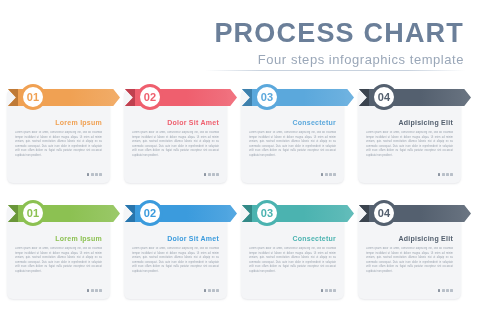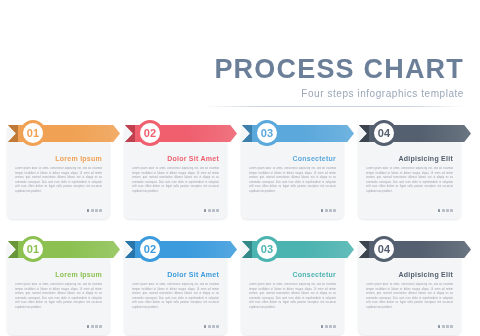--- a/index.html
+++ b/index.html
@@ -3,34 +3,34 @@
 <meta charset="utf-8">
 <style>
   html,body{margin:0;padding:0;}
   body{
     width:480px;height:336px;
     background:#ffffff;
     font-family:"Liberation Sans", sans-serif;
     overflow:hidden;
     position:relative;
   }
-  .stage{position:relative;width:480px;height:260px;margin-top:36px;}
+  .stage{position:relative;width:480px;height:260px;}
 
   
   .header{position:absolute;right:16px;top:18px;text-align:right;width:300px;}
   .title{
     font-size:27px;line-height:30px;
     letter-spacing:1.2px;
     color:#6b7f99;
     font-weight:bold;
     font-family:"Liberation Sans", sans-serif;
   }
   .subtitle{
     margin-top:4px;
-    font-size:10px;letter-spacing:.55px;
+    font-size:13px;letter-spacing:.55px;
     color:#9aa7b8;
   }
   .divider{
     position:absolute;left:205px;top:70px;width:260px;height:1px;
     background:linear-gradient(to right,#ffffff 0%, #c8d2de 22%, #c8d2de 78%, #ffffff 100%);
   }
 
   
   .row{position:absolute;left:0;width:480px;height:110px;}
   .row1{top:76px;}

